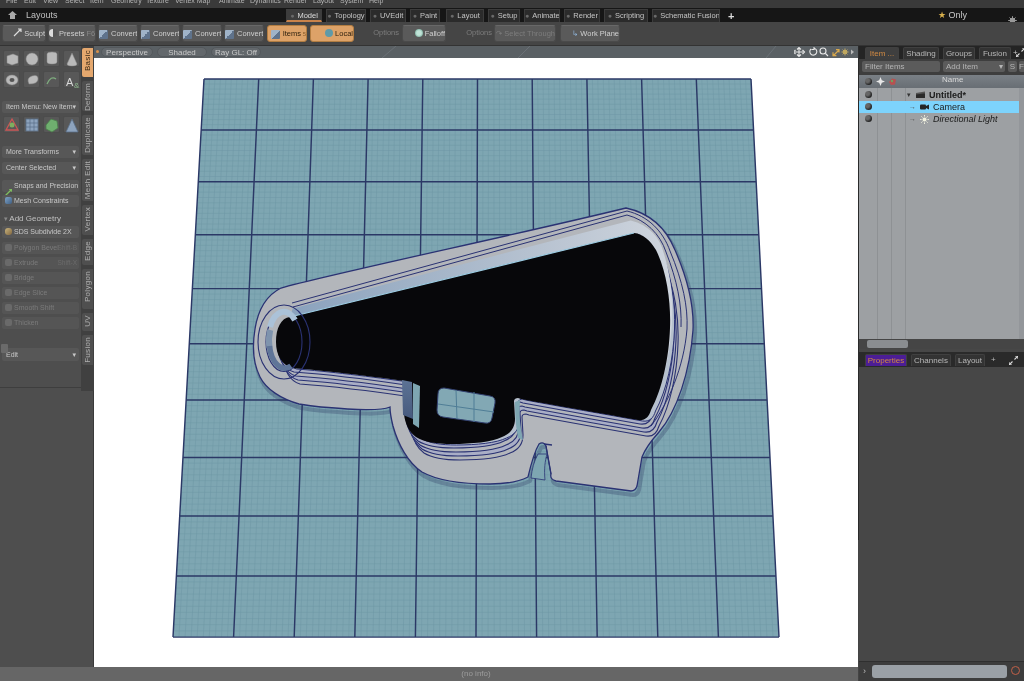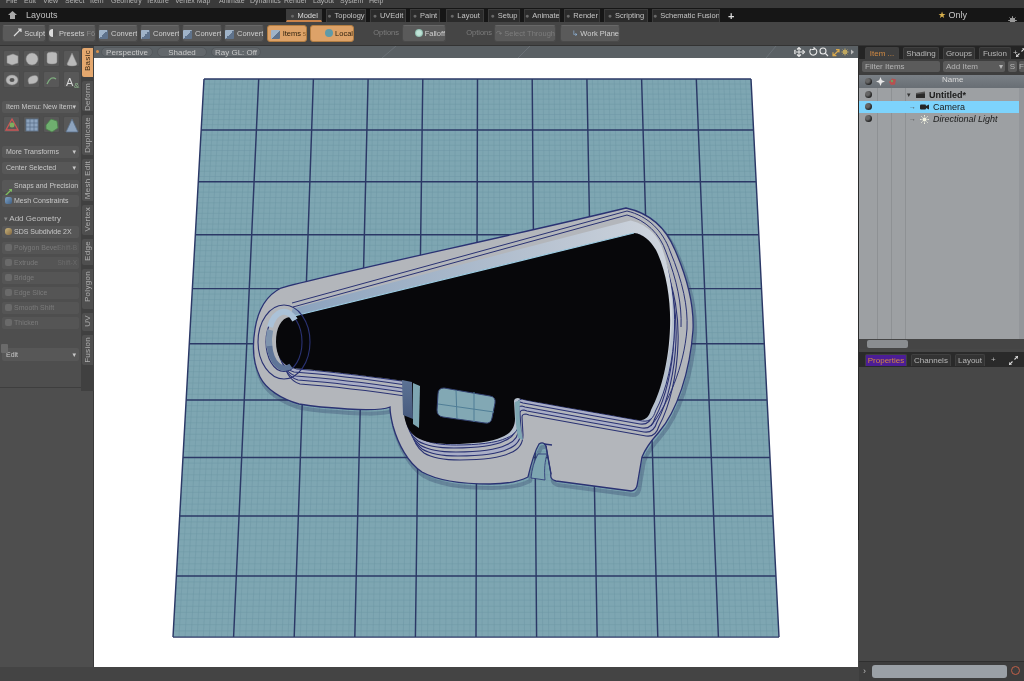--- a/index.html
+++ b/index.html
@@ -345,12 +345,13 @@
           <path d="M0,9 L3.5,5.5 M0,6 V9 H3 M9,0 L5.5,3.5 M6,0 H9 V3" stroke="#ddd" stroke-width="1.1" fill="none"></path>
         </svg>
       </div>
       <div class="rp2"></div>
       <div class="cmdrow">
 <span style="position:absolute;left:4px;top:4px;color:#bbb;font-size:9px;">›</span>
 <div style="position:absolute;left:13px;top:3px;width:135px;height:13px;background:#9aa0a6;border-radius:3px;"></div>
 <div style="position:absolute;left:152px;top:4px;width:9px;height:9px;border:1.5px solid #c06048;border-radius:50%;"></div>
       </div>
     </div>
+<div class="abs bottombar">(no info)</div>
 </div>
 </body></html>

